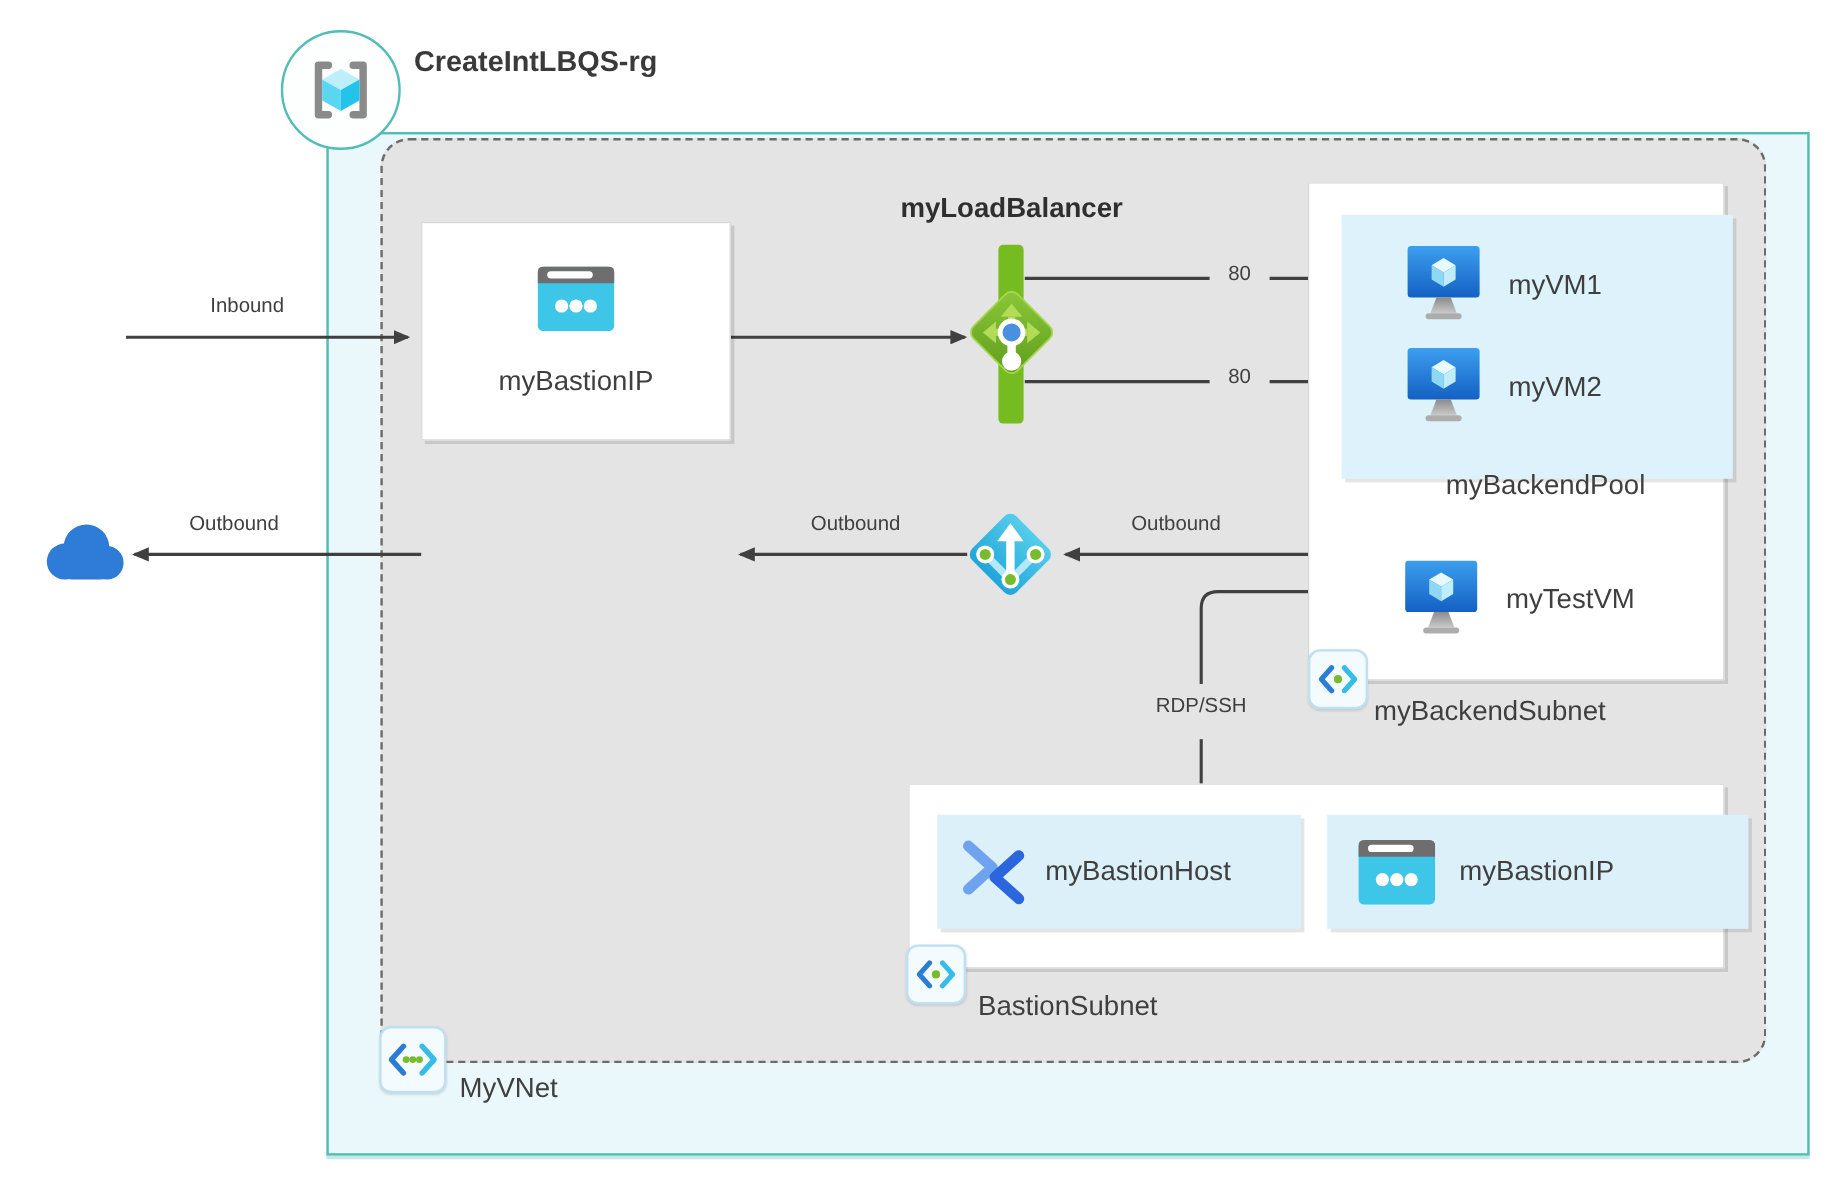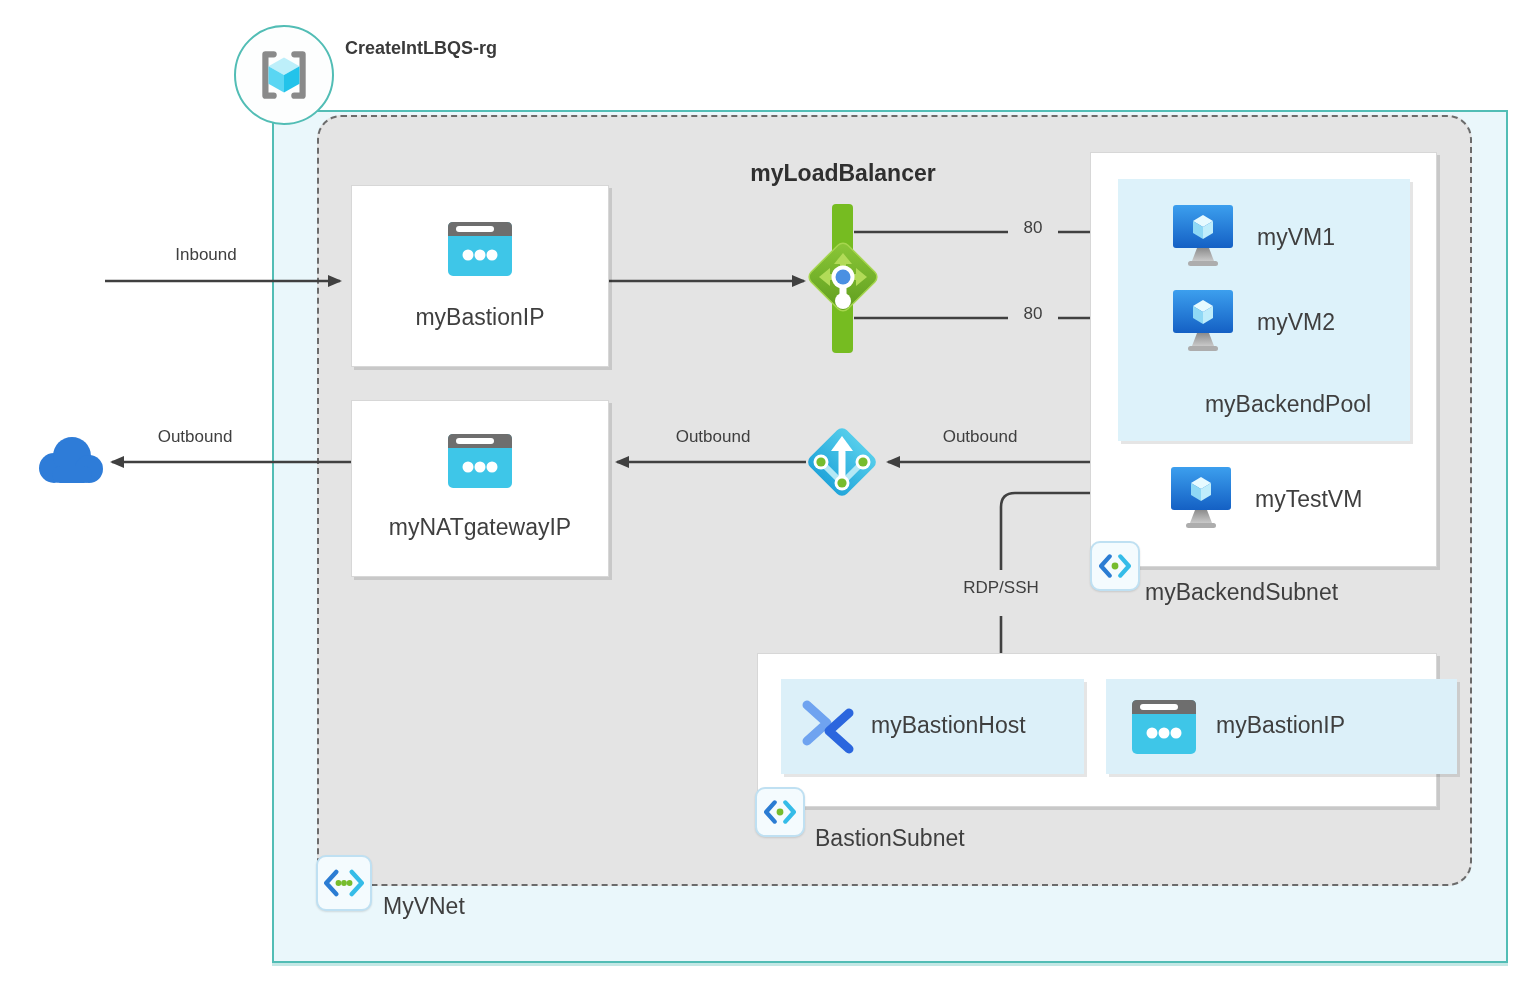--- a/index.html
+++ b/index.html
@@ -5,21 +5,21 @@
   html,body{margin:0;padding:0;background:#ffffff;}
   .canvas{position:relative;width:1540px;height:995px;background:#ffffff;overflow:hidden;
           font-family:"Liberation Sans",sans-serif;color:#3f3f3f;}
   .abs{position:absolute;}
   .rg-container{left:272px;top:110px;width:1232px;height:849px;background:#EAF7FB;
                 border:2px solid #52BDB5;box-shadow:0 3px 0 rgba(82,189,181,.35);}
   .vnet-box{left:317px;top:115px;width:1151px;height:767px;background:#E4E4E4;
             border:2px dashed #6b6b6b;border-radius:24px;}
   .rg-icon-circle{left:234px;top:25px;width:96px;height:96px;border-radius:50%;background:#fdfefe;
                   border:2px solid #52BDB5;display:flex;align-items:center;justify-content:center;}
-  .rg-title{left:345px;top:38px;font-size:18px;font-weight:bold;color:#3a3a3a;}
+  .rg-title{left:345px;top:38px;font-size:24px;font-weight:bold;color:#3a3a3a;}
   .white-card{background:#ffffff;border:1px solid #d7d7d7;box-shadow:3px 3px 0 rgba(0,0,0,.12);}
   .blue-card{background:#DCF0F9;box-shadow:3px 3px 0 rgba(0,0,0,.10);}
   .node-label{font-size:23px;color:#3f3f3f;white-space:nowrap;}
   .bold-label{font-size:23px;font-weight:bold;color:#2f2f2f;white-space:nowrap;}
   .flow-label{font-size:17px;color:#3f3f3f;white-space:nowrap;}
   .center{text-align:center;}
   .badge{width:46px;height:46px;border-radius:10px;background:#F4FBFE;border:2px solid #BFE0F2;
          display:flex;align-items:center;justify-content:center;box-shadow:0 1px 2px rgba(0,0,0,.12);}
   .vm-row{display:flex;align-items:center;gap:22px;}
   svg{display:block;}
@@ -134,34 +134,23 @@
     <g>
       <circle cx="24" cy="45" r="7.5" fill="#ffffff"></circle>
         <circle cx="24" cy="45" r="4.6" fill="#76BC2D"></circle>
       <circle cx="66" cy="45" r="7.5" fill="#ffffff"></circle>
         <circle cx="66" cy="45" r="4.6" fill="#76BC2D"></circle>
       <circle cx="45" cy="66" r="7.5" fill="#ffffff"></circle>
         <circle cx="45" cy="66" r="4.6" fill="#76BC2D"></circle>
     </g>
   </svg>
 
-  <div class="abs white-card" style="left:351px;top:400px;width:256px;height:175px;">
-    <svg class="abs" style="left:96px;top:33px;" width="64" height="54" viewBox="0 0 64 54">
-      <rect x="0" y="0" width="64" height="54" rx="5" fill="#3EC6E8"></rect>
-      <path d="M0 14 V5 Q0 0 5 0 H59 Q64 0 64 5 V14 Z" fill="#6E6E6E"></path>
-      <rect x="8" y="4" width="38" height="6" rx="3" fill="#ffffff"></rect>
-      <circle cx="20" cy="33" r="5.5" fill="#ffffff"></circle>
-      <circle cx="32" cy="33" r="5.5" fill="#ffffff"></circle>
-      <circle cx="44" cy="33" r="5.5" fill="#ffffff"></circle>
-    </svg>
-    <div class="abs node-label center" style="left:0;top:113px;width:256px;">myNATgatewayIP</div>
-  </div>
 
   <div class="abs white-card" style="left:1090px;top:152px;width:345px;height:413px;">
-    <div class="abs blue-card" style="left:27px;top:26px;width:292px;height:262px;background:#DDF2FA;">
+    <div class="abs blue-card" style="left:27px;top:26px;width:292px;height:220px;background:#DDF2FA;padding-left:34px;">
       <div class="abs vm-row" style="left:53px;top:26px;">
         <svg width="64" height="64" viewBox="0 0 64 64">
           <defs>
               <linearGradient id="vmg1" x1="0" y1="0" x2="0" y2="1">
             <stop offset="0" stop-color="#3C9FEE"></stop>
                 <stop offset="1" stop-color="#1460C4"></stop>
               </linearGradient>
             <linearGradient id="stg1" x1="0" y1="0" x2="0" y2="1">
             <stop offset="0" stop-color="#8C8C8C"></stop>
                 <stop offset="1" stop-color="#C9C9C9"></stop>

